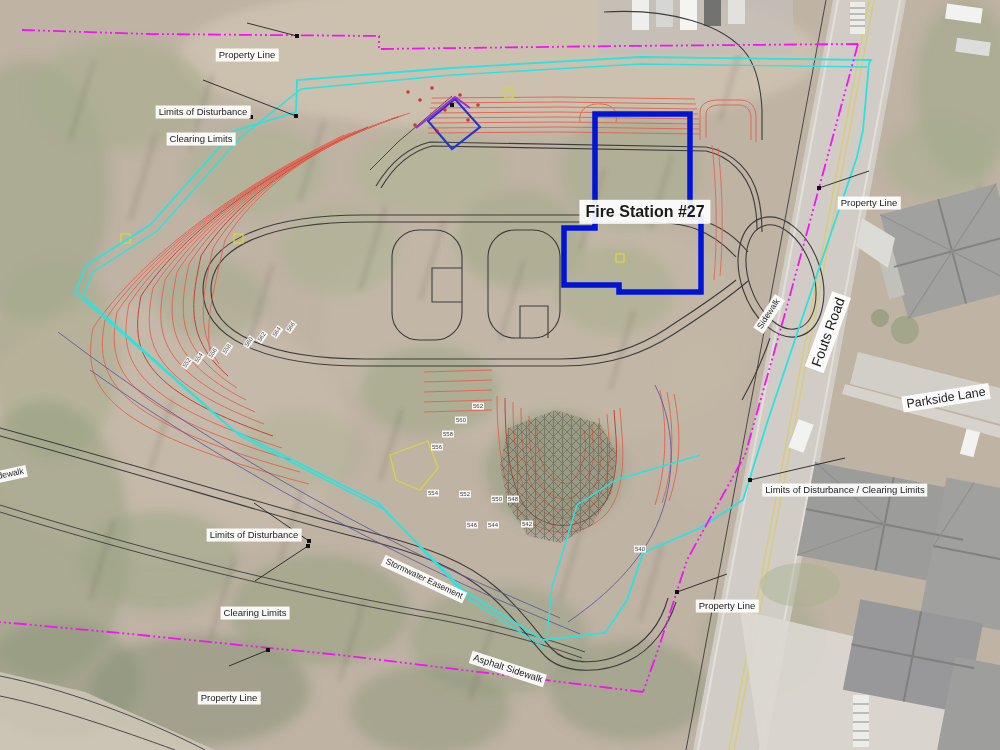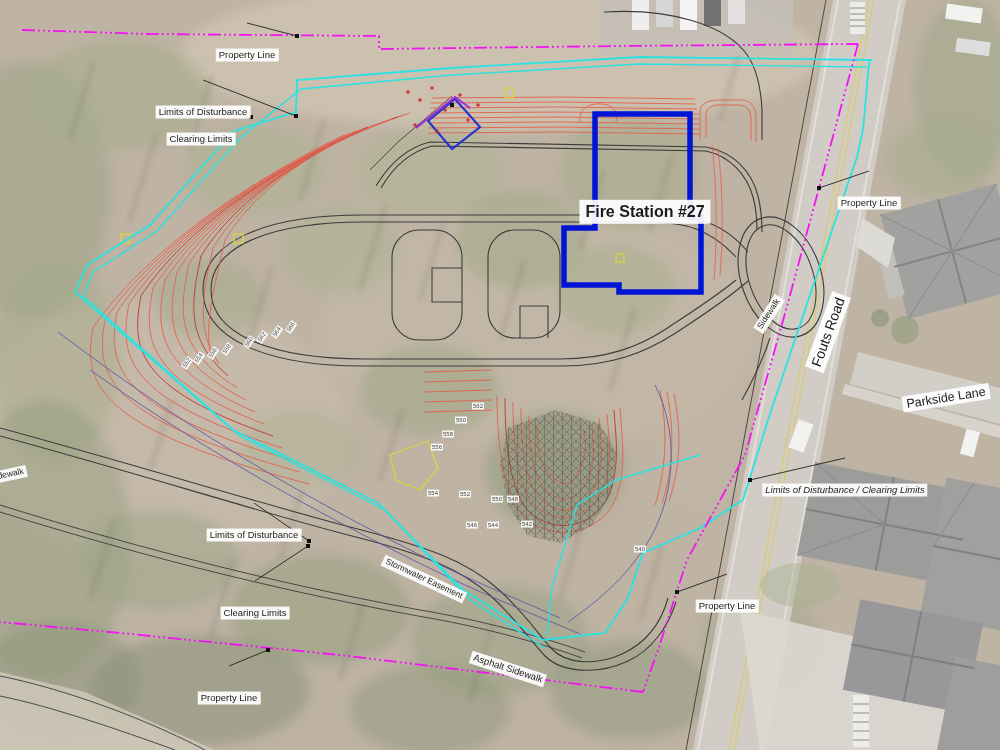--- a/index.html
+++ b/index.html
@@ -311,21 +311,21 @@
 
 <div id="label-layer">
       <div class="map-label sz-m" style="left: 247px; top: 23px; transform: translate(-50%, -50%) rotate(0deg);">Property Line</div>
       <div class="map-label sz-m" style="left: 203px; top: 80px; transform: translate(-50%, -50%) rotate(0deg);">Limits of Disturbance</div>
       <div class="map-label sz-m" style="left: 201px; top: 107px; transform: translate(-50%, -50%) rotate(0deg);">Clearing Limits</div>
       <div class="map-label sz-title" style="left: 645px; top: 180px; transform: translate(-50%, -50%) rotate(0deg);">Fire Station #27</div>
       <div class="map-label sz-m" style="left: 869px; top: 171px; transform: translate(-50%, -50%) rotate(0deg);">Property Line</div>
       <div class="map-label sz-s" style="left: 769px; top: 282px; transform: translate(-50%, -50%) rotate(-57deg);">Sidewalk</div>
       <div class="map-label sz-road" style="left: 828px; top: 300px; transform: translate(-50%, -50%) rotate(-70deg);">Fouts Road</div>
       <div class="map-label sz-road2" style="left: 946px; top: 366px; transform: translate(-50%, -50%) rotate(-9deg);">Parkside Lane</div>
-      <div class="map-label sz-m" style="left: 845px; top: 458px; transform: translate(-50%, -50%) rotate(0deg); font-style: italic;">Limits of Disturbance / Clearing Limits</div>
+      <div class="map-label sz-m" style="left: 845px; top: 458px; transform: translate(-50%, -50%) rotate(0deg);">Limits of Disturbance / Clearing Limits</div>
       <div class="map-label sz-m" style="left: 727px; top: 574px; transform: translate(-50%, -50%) rotate(0deg);">Property Line</div>
       <div class="map-label sz-m" style="left: 254px; top: 503px; transform: translate(-50%, -50%) rotate(0deg);">Limits of Disturbance</div>
       <div class="map-label sz-m" style="left: 255px; top: 581px; transform: translate(-50%, -50%) rotate(0deg);">Clearing Limits</div>
       <div class="map-label sz-s" style="left: 424px; top: 547px; transform: translate(-50%, -50%) rotate(25deg);">Stormwater Easement</div>
       <div class="map-label sz-m" style="left: 508px; top: 637px; transform: translate(-50%, -50%) rotate(18deg);">Asphalt Sidewalk</div>
       <div class="map-label sz-m" style="left: 229px; top: 666px; transform: translate(-50%, -50%) rotate(0deg);">Property Line</div>
       <div class="map-label sz-s" style="left: 7px; top: 443px; transform: translate(-50%, -50%) rotate(-12deg);">Sidewalk</div>
       <div class="map-label sz-tiny" style="left: 187px; top: 331px; transform: translate(-50%, -50%) rotate(-55deg);">552</div>
       <div class="map-label sz-tiny" style="left: 199px; top: 326px; transform: translate(-50%, -50%) rotate(-55deg);">554</div>
       <div class="map-label sz-tiny" style="left: 213px; top: 321px; transform: translate(-50%, -50%) rotate(-55deg);">556</div>

